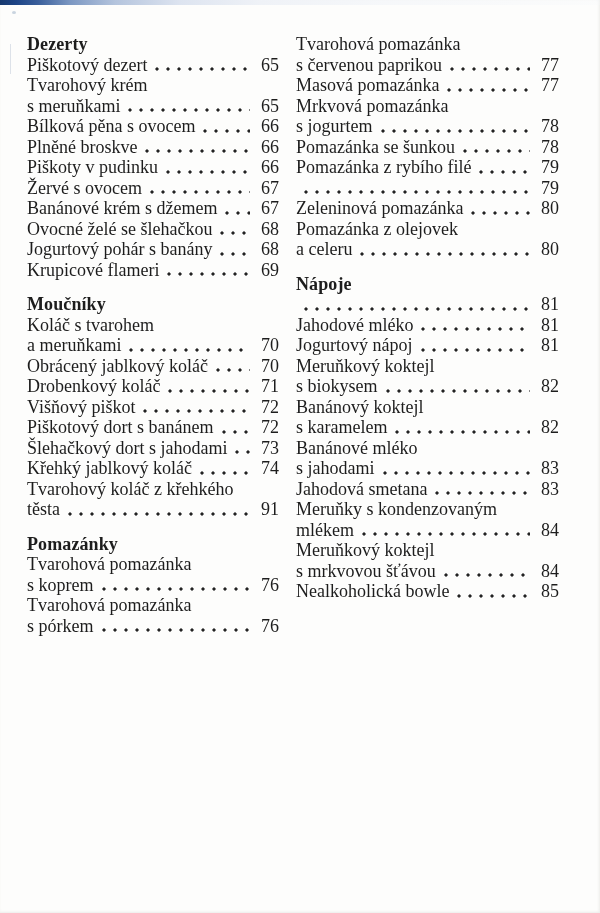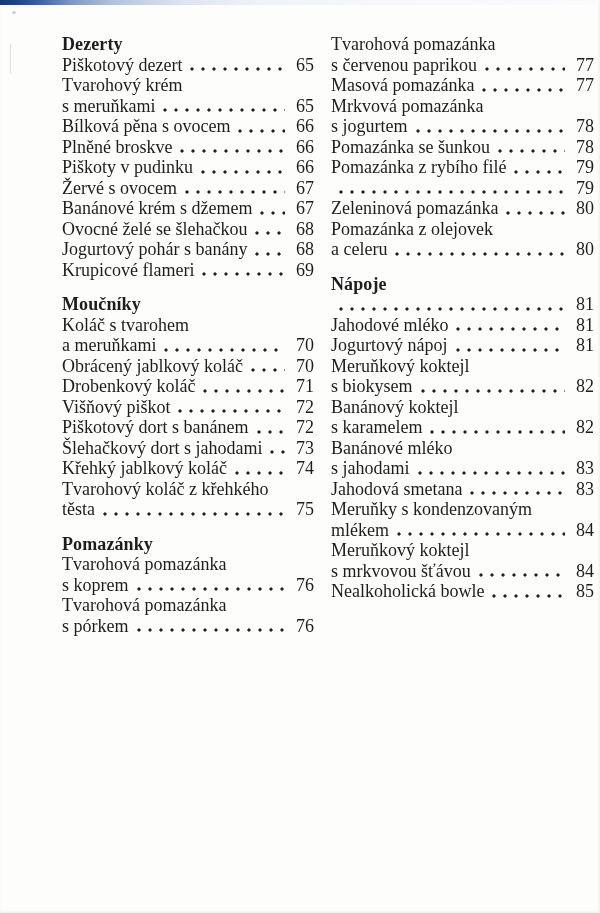--- a/index.html
+++ b/index.html
@@ -43,21 +43,20 @@
     background: #dde2e9;
   }
   .toc {
     position: absolute;
     top: 34px;
     left: 27px;
     display: flex;
     gap: 17px;
     font-size: 18px;
     line-height: 20.5px;
-    margin-left: 35px;
   }
   .col-left  { width: 252px; }
   .col-right { width: 263px; }
   .toc-section + .toc-section { margin-top: 14px; }
   .section-title {
     font-weight: bold;
     letter-spacing: 0.1px;
   }
   .entry-line {
     display: flex;
@@ -190,21 +189,21 @@
             <span class="entry-text">Křehký jablkový koláč</span>
             <span class="dots"></span>
             <span class="pagenum">74</span>
           </div>
           <div class="entry-line">
             <span class="entry-text">Tvarohový koláč z křehkého</span>
           </div>
           <div class="entry-line">
             <span class="entry-text">těsta</span>
             <span class="dots"></span>
-            <span class="pagenum">75</span>
+            <span class="pagenum">91</span>
           </div>
         </section>
         <section class="toc-section">
           <div class="section-title">Pomazánky</div>
           <div class="entry-line">
             <span class="entry-text">Tvarohová pomazánka</span>
           </div>
           <div class="entry-line">
             <span class="entry-text">s koprem</span>
             <span class="dots"></span>

